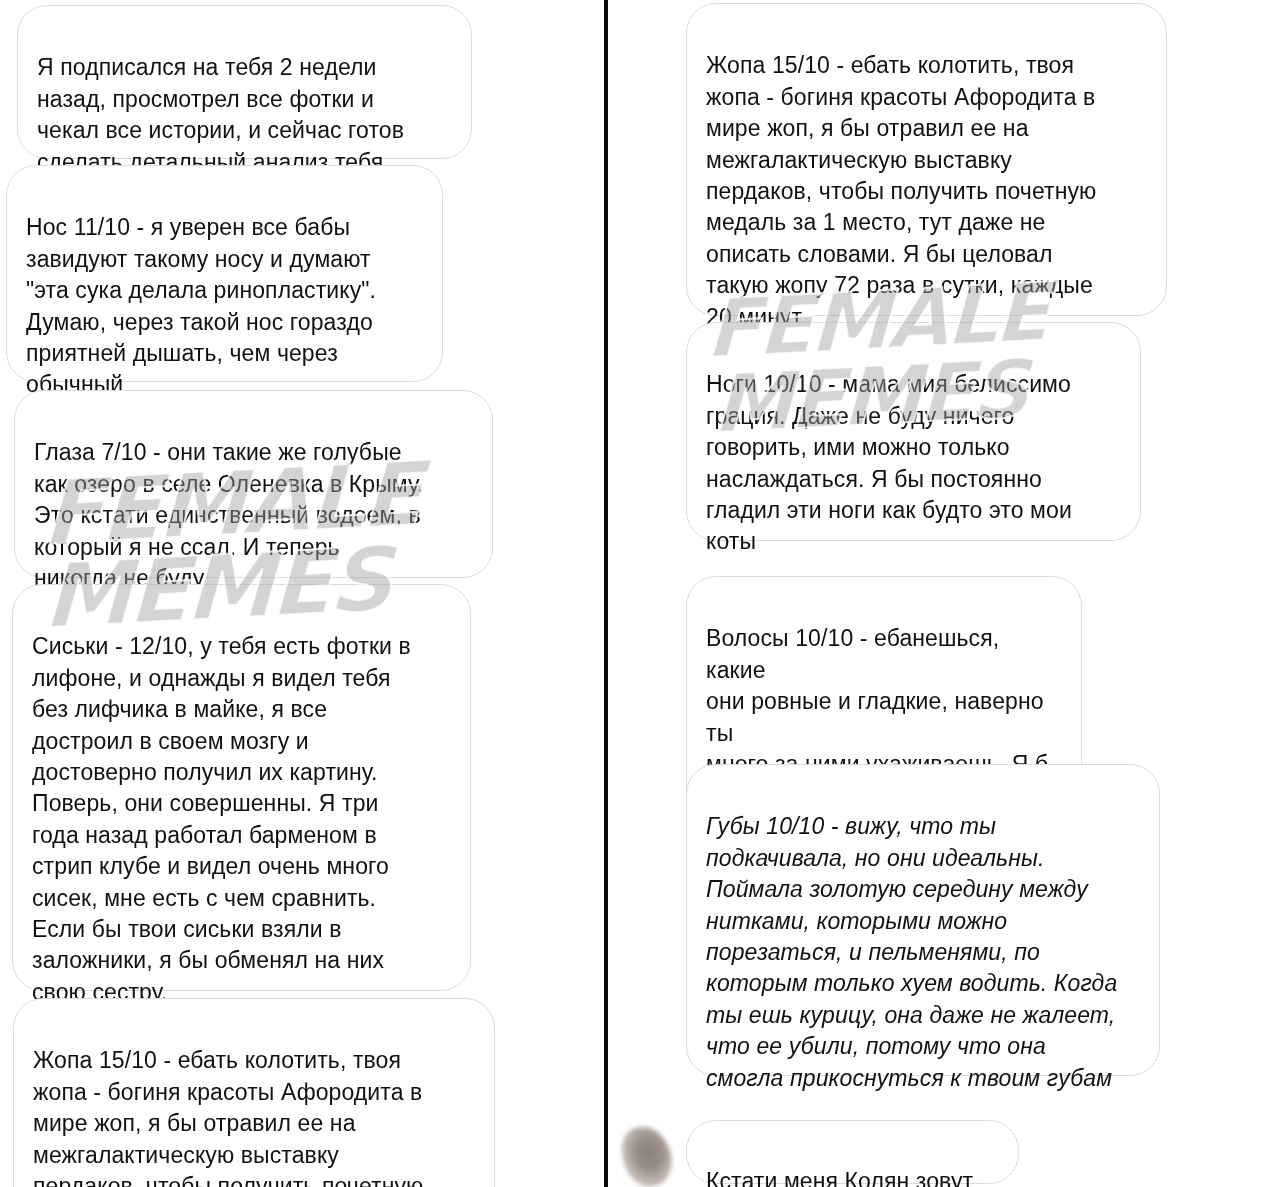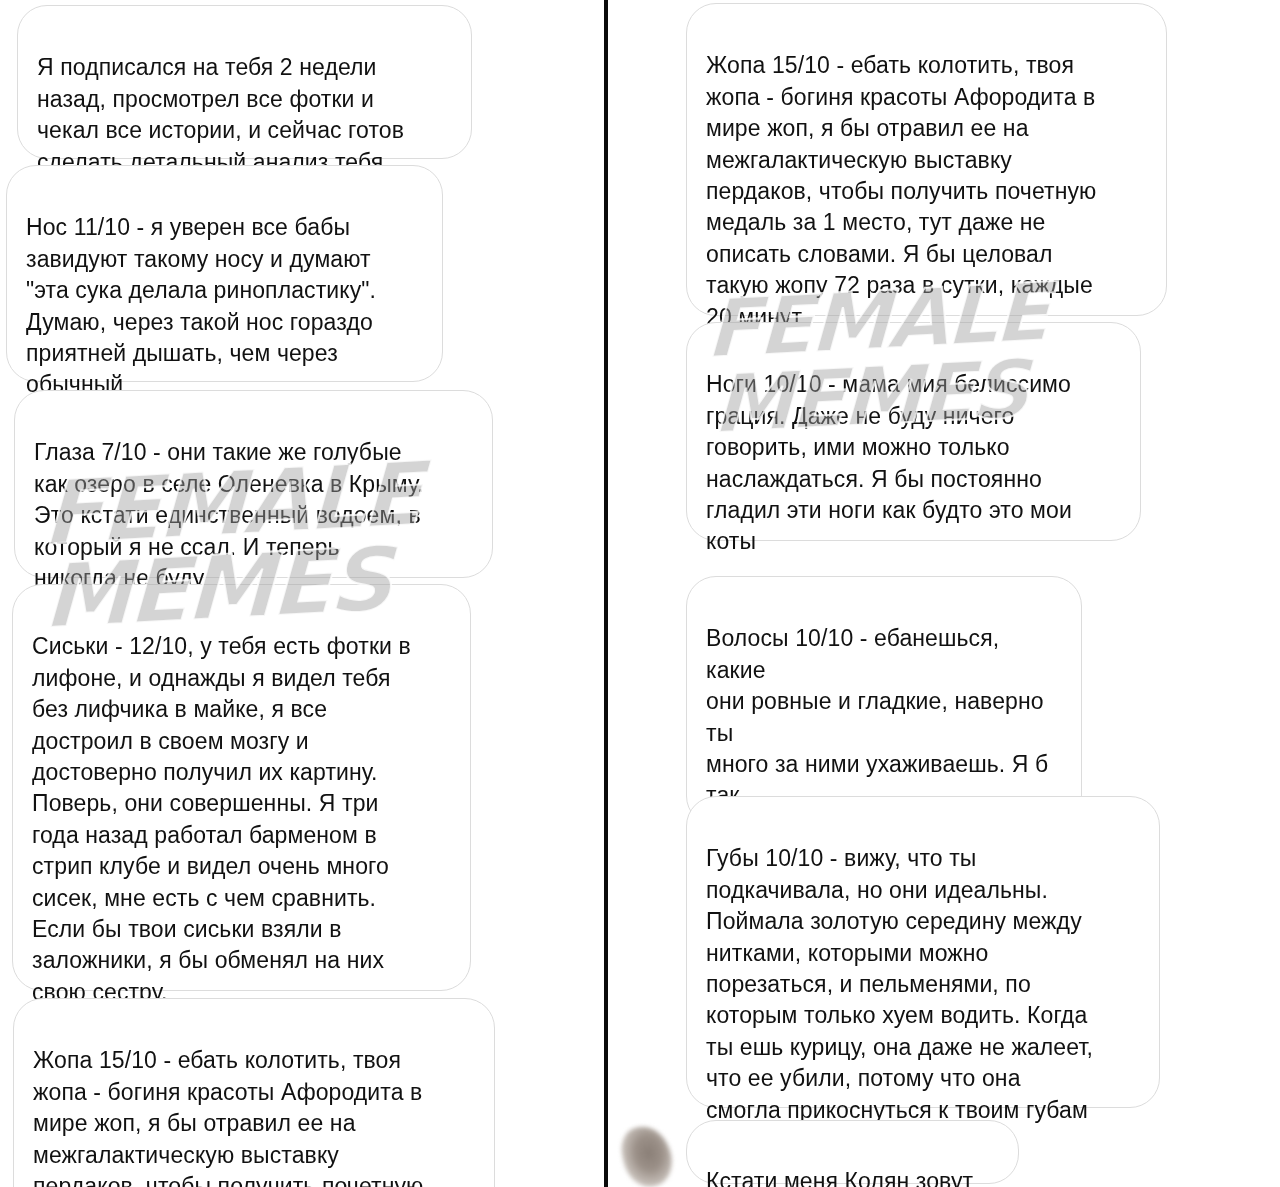--- a/index.html
+++ b/index.html
@@ -122,21 +122,21 @@
   </div>
   <div class="bubble" style="left:77px; top:546px; width:396px; height:250px;margin-top:30px;">
     <span class="msg">Волосы 10/10 - ебанешься, какие
 они ровные и гладкие, наверно ты
 много за ними ухаживаешь. Я б так
 не смог. Когда ты моешь голову
 шампунь наверно думает "бля, не
 смывай меня, хочу еще побыть на
 этих волосах"</span>
   </div>
-  <div class="bubble" style="left:77px; top:796px; width:474px; height:312px;">
+  <div class="bubble" style="left:77px; top:764px; width:474px; height:312px;font-style:italic;">
     <span class="msg">Губы 10/10 - вижу, что ты
 подкачивала, но они идеальны.
 Поймала золотую середину между
 нитками, которыми можно
 порезаться, и пельменями, по
 которым только хуем водить. Когда
 ты ешь курицу, она даже не жалеет,
 что ее убили, потому что она
 смогла прикоснуться к твоим губам</span>
   </div>

